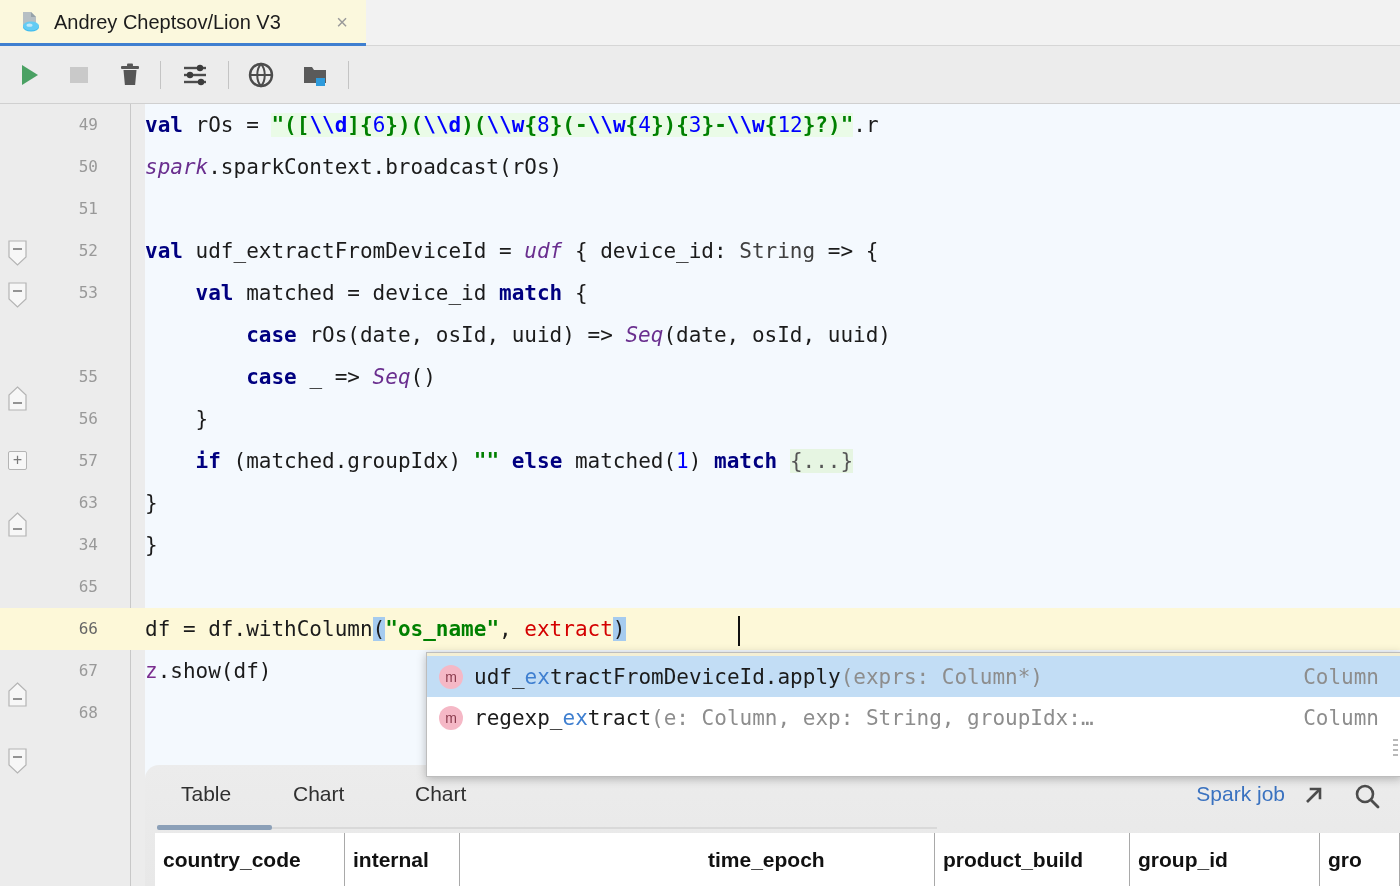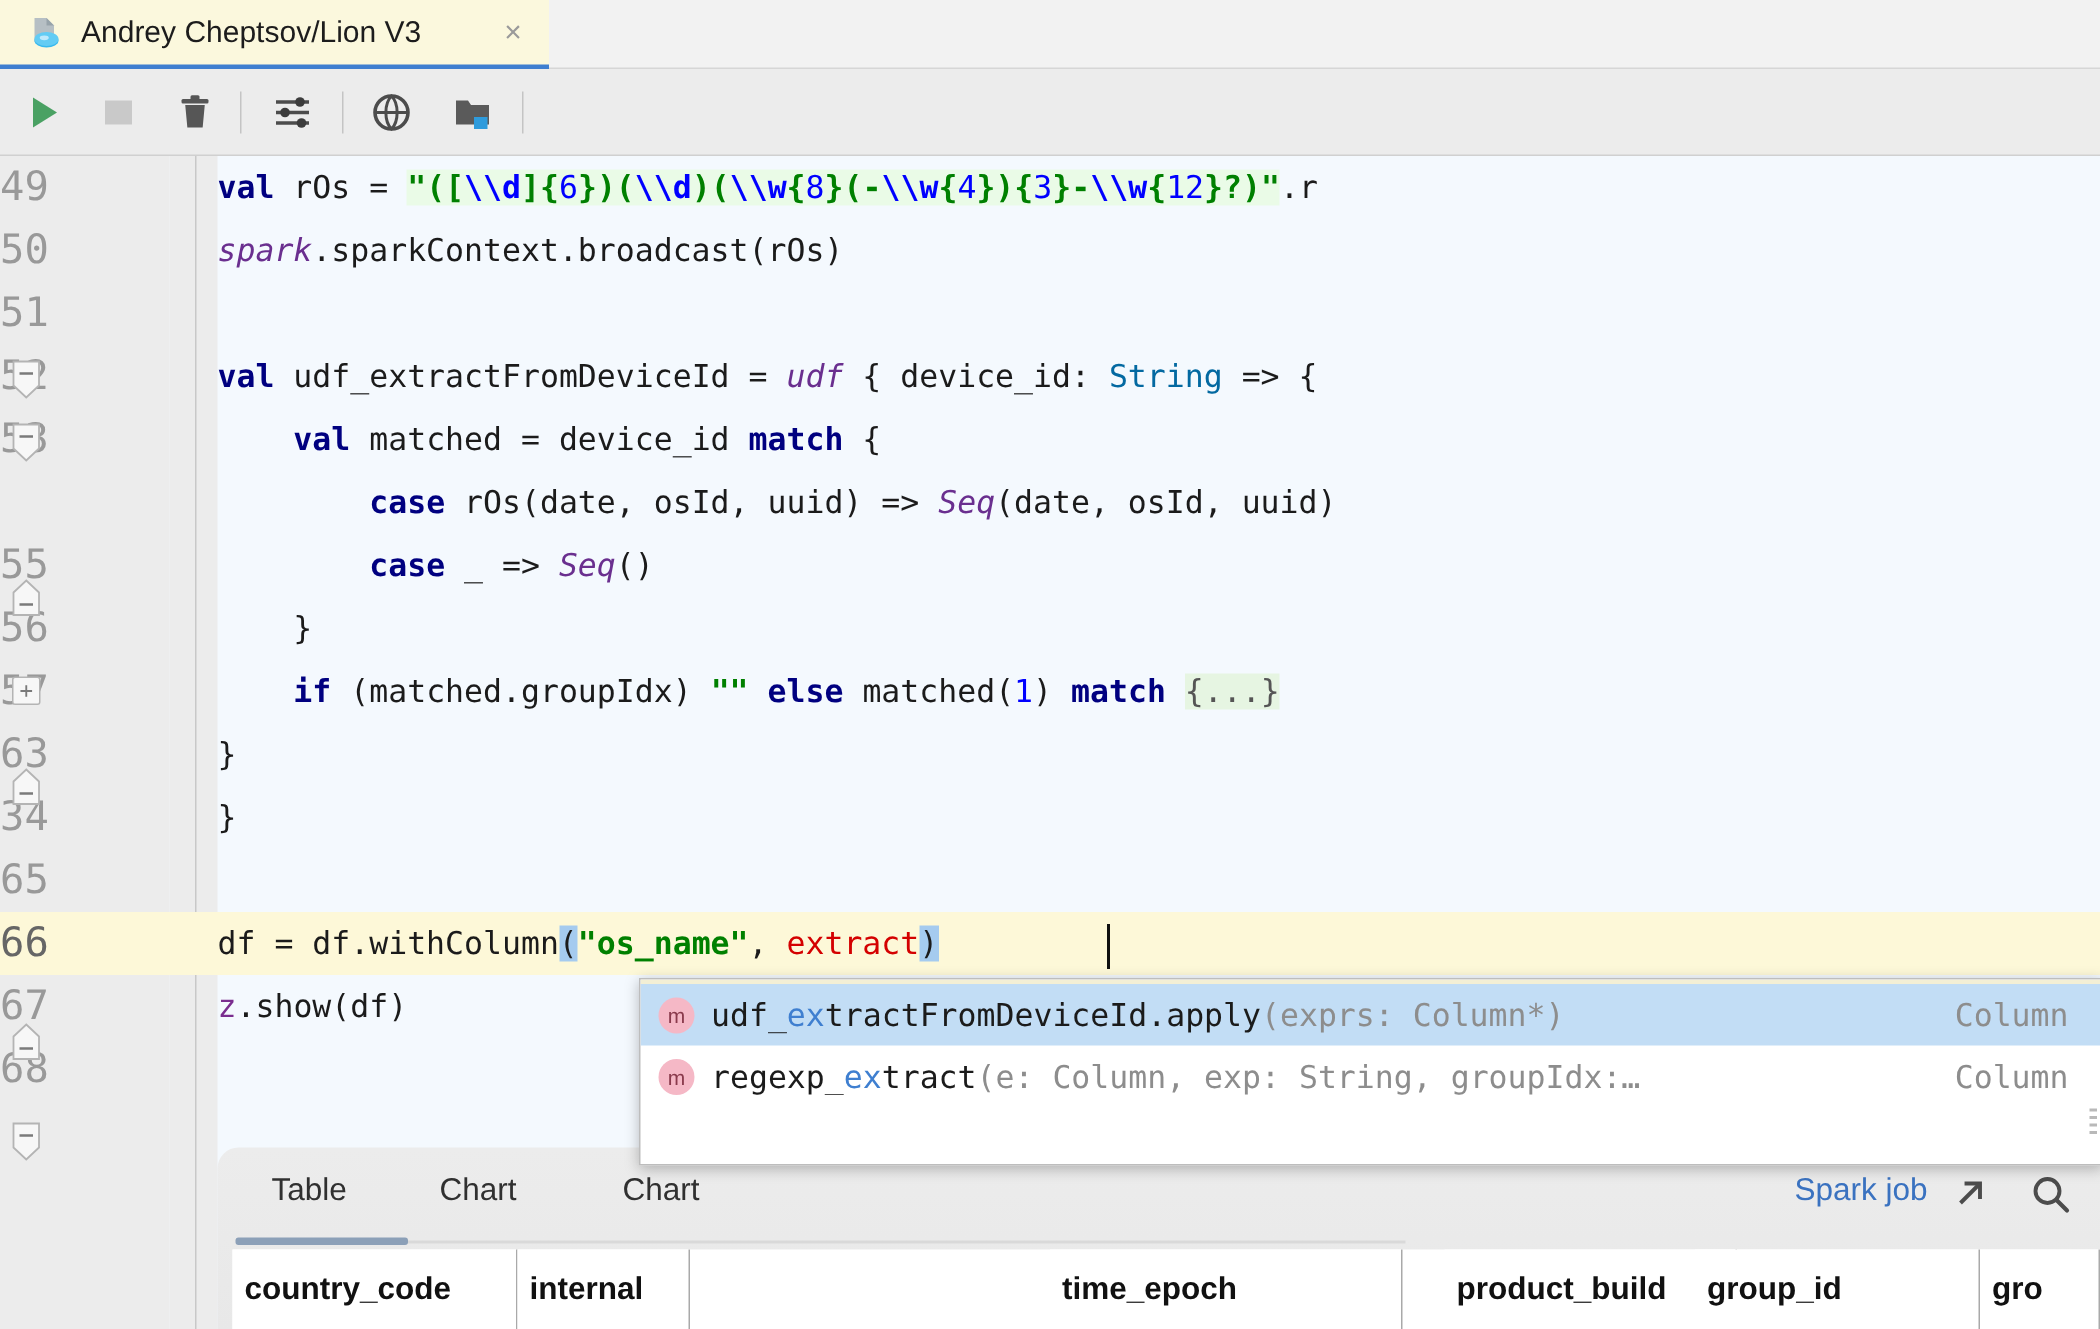--- a/index.html
+++ b/index.html
@@ -40,33 +40,33 @@
   .editor{
     position:absolute;left:0;top:104px;width:1400px;height:782px;
     background:#f4f9fe;overflow:hidden;
   }
   .gutter{position:absolute;left:0;top:0;width:113px;height:782px;background:#ececec;}
   .fold-col{position:absolute;left:113px;top:0;width:32px;height:782px;background:#ececec;}
   .fold-line{position:absolute;left:17px;top:0;width:1px;height:782px;background:#c8c8c8;}
 
   .row{position:absolute;left:0;width:1400px;height:42px;}
   .lnum{
-    position:absolute;left:0;width:98px;height:42px;line-height:42px;text-align:left;
-    font-family:"DejaVu Sans Mono", monospace;font-size:27px;color:#999999;
+    position:absolute;left:0;width:98px;height:42px;line-height:42px;text-align:right;
+    font-family:"DejaVu Sans Mono", monospace;font-size:16px;color:#999999;
   }
   .row.cur .lnum{color:#666666;}
   .row-hl{position:absolute;left:0;top:0;width:1400px;height:42px;background:#fdf8d8;}
   .code{
     position:absolute;left:145px;top:0;height:42px;line-height:42px;
     font-family:"DejaVu Sans Mono", monospace;font-size:21px;color:#1b1b1b;
     white-space:pre;
   }
   .kw{color:#000080;font-weight:bold;}
   .ital{color:#6a2f8f;font-style:italic;}
-  .type{color:#0369a1;}
+  .type{color:#404040;}
   .str{color:#008000;font-weight:bold;}
   .regex-bg{background:#eafbe7;}
   .rx-esc{color:#0000ff;font-weight:bold;}
   .rx-num{color:#0000ff;}
   .rx-dash{color:#008000;font-weight:bold;}
   .num{color:#0000ff;}
   .fold{background:#e6f5e2;color:#555;}
   .err{color:#d40000;}
   .brk{background:#a5cbef;}
   .purple{color:#7a2d8f;}
@@ -356,21 +356,21 @@
     <div class="table">
       <div class="th" style="left:0px;width:190px;">
           <span>country_code</span>
         </div>
       <div class="th" style="left:190px;width:115px;">
           <span>internal</span>
         </div>
       <div class="th" style="left:545px;width:235px;">
           <span>time_epoch</span>
         </div>
-      <div class="th" style="left:780px;width:195px;margin-left:28px;">
+      <div class="th" style="left:780px;width:195px;">
           <span>product_build</span>
         </div>
       <div class="th" style="left:975px;width:190px;">
           <span>group_id</span>
         </div>
       <div class="th" style="left:1165px;width:80px;">
           <span>gro</span>
         </div>
     </div>
   </div>

